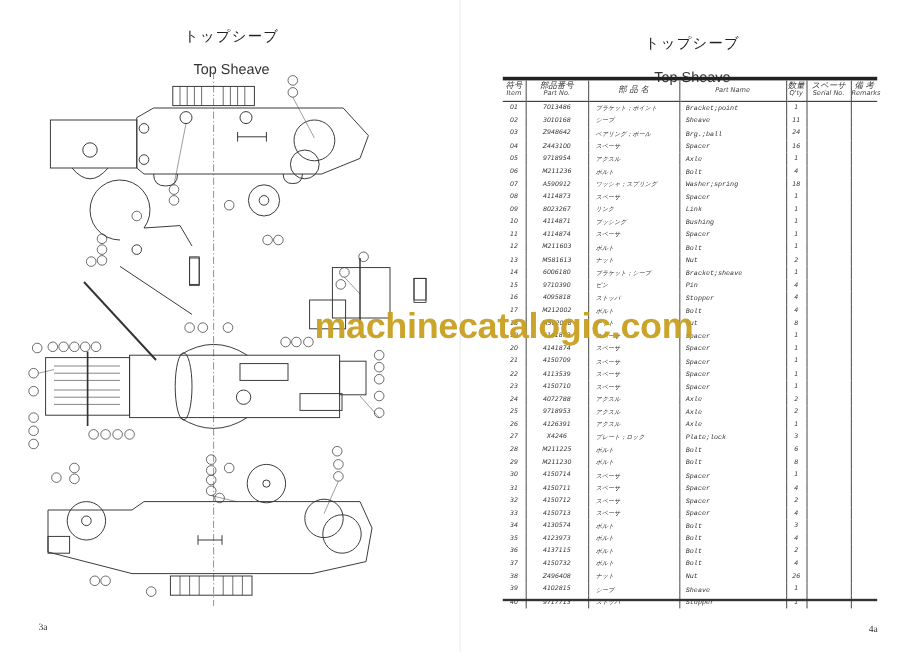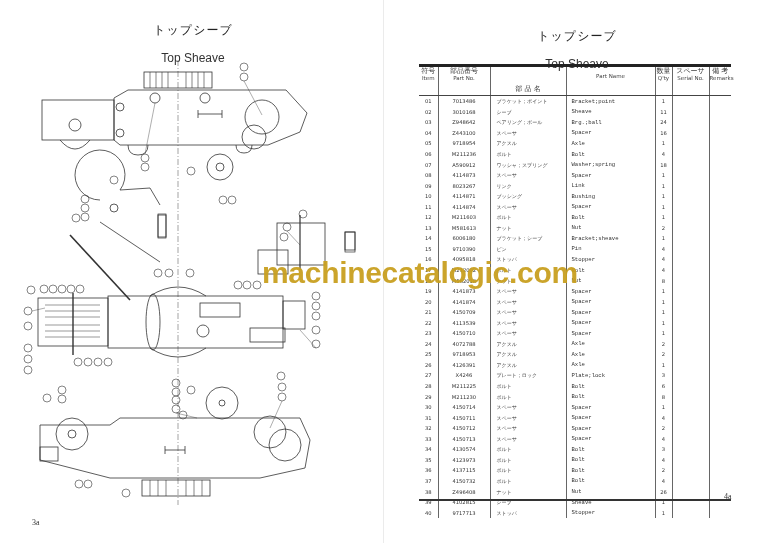--- a/index.html
+++ b/index.html
@@ -7,21 +7,21 @@
   .page{position:absolute;top:0;height:543px;background:#fff;}
   .page-left{left:0;width:384px;}
   .page-right{left:384px;width:384px;}
   .spine{position:absolute;left:383px;top:0;width:2px;height:543px;background:linear-gradient(to right,#e6e6e6,#fafafa);}
   .title-block{position:absolute;text-align:center;line-height:1.15;}
   .title-jp{font-size:12px;color:#222;letter-spacing:1px;}
   .title-en{font-size:12px;color:#333;font-family:"Liberation Sans",sans-serif;margin-top:14px;}
   .page-num{position:absolute;font-size:8px;color:#333;font-family:"Liberation Serif",serif;text-align:center;}
   .drawing{position:absolute;left:0;top:55px;width:384px;height:450px;}
   .parts-wrap{position:absolute;left:419px;top:64px;width:312px;border-top:3px solid #222;}
-  table.pt{border-collapse:collapse;width:312px;table-layout:fixed;}
+  table.pt{border-collapse:collapse;width:312px;table-layout:fixed;font-style:italic;}
   table.pt th{font-weight:normal;font-size:5.5px;line-height:7px;padding:1px 0 2px 0;border-bottom:1.5px solid #444;color:#444;text-align:center;vertical-align:top;}
   table.pt th .jp{font-size:7px;display:block;color:#333;}
   table.pt td{font-size:5.2px;height:10.55px;padding:0;color:#333;white-space:nowrap;overflow:hidden;}
   table.pt td.c-item{text-align:center;}
   table.pt td.c-pno{text-align:center;border-left:1px solid #666;}
   table.pt td.c-jp{padding-left:6px;border-left:1px solid #666;font-family:"DejaVu Sans",sans-serif;font-size:5px;}
   table.pt td.c-en{padding-left:5px;border-left:1px solid #666;font-family:"Liberation Mono",monospace;font-size:5.6px;}
   table.pt td.c-qty{text-align:center;border-left:1px solid #666;border-right:1px solid #666;}
   table.pt td.c-serial{border-right:1px solid #666;}
   table.pt th.b-l{border-left:1px solid #666;text-align:center;}
@@ -200,40 +200,40 @@
   <div class="page-num" style="left:32px;top:518px;">3a</div>
 </div>
 
 <div class="spine"></div>
 
 <div class="page page-right">
   <div class="title-block" style="left:128px;top:30px;width:130px;">
     <div class="title-jp">トップシーブ</div>
     <div class="title-en">Top Sheave</div>
   </div>
-  <div class="page-num" style="left:340px;top:492px;">4a</div>
+  <div class="page-num" style="left:340px;top:520px;">4a</div>
 </div>
 
 <div class="parts-wrap">
   <table class="pt">
     <colgroup>
       <col style="width:19px">
         <col style="width:52px">
         <col style="width:76px">
         <col style="width:89px">
         <col style="width:17px">
         <col style="width:37px">
         <col style="width:22px">
     </colgroup>
     <thead>
       <tr>
         <th><span class="jp">符号</span><span>Item</span></th>
         <th class="b-l"><span class="jp">部品番号</span><span>Part No.</span></th>
         <th class="b-l">
-            <span class="jp" style="margin-top:18px">部 品 名</span>
+            <span class="jp" style="margin-top:4px">部 品 名</span>
           </th>
         <th class="b-l">
             <span style="display:block;margin-top:5px">Part Name</span>
           </th>
         <th class="b-l b-r"><span class="jp">数量</span><span>Q'ty</span></th>
         <th class="b-r"><span class="jp">スペーサ</span><span>Serial No.</span></th>
         <th><span class="jp">備 考</span><span>Remarks</span></th>
       </tr>
     </thead>
     <tbody id="parts-body">

